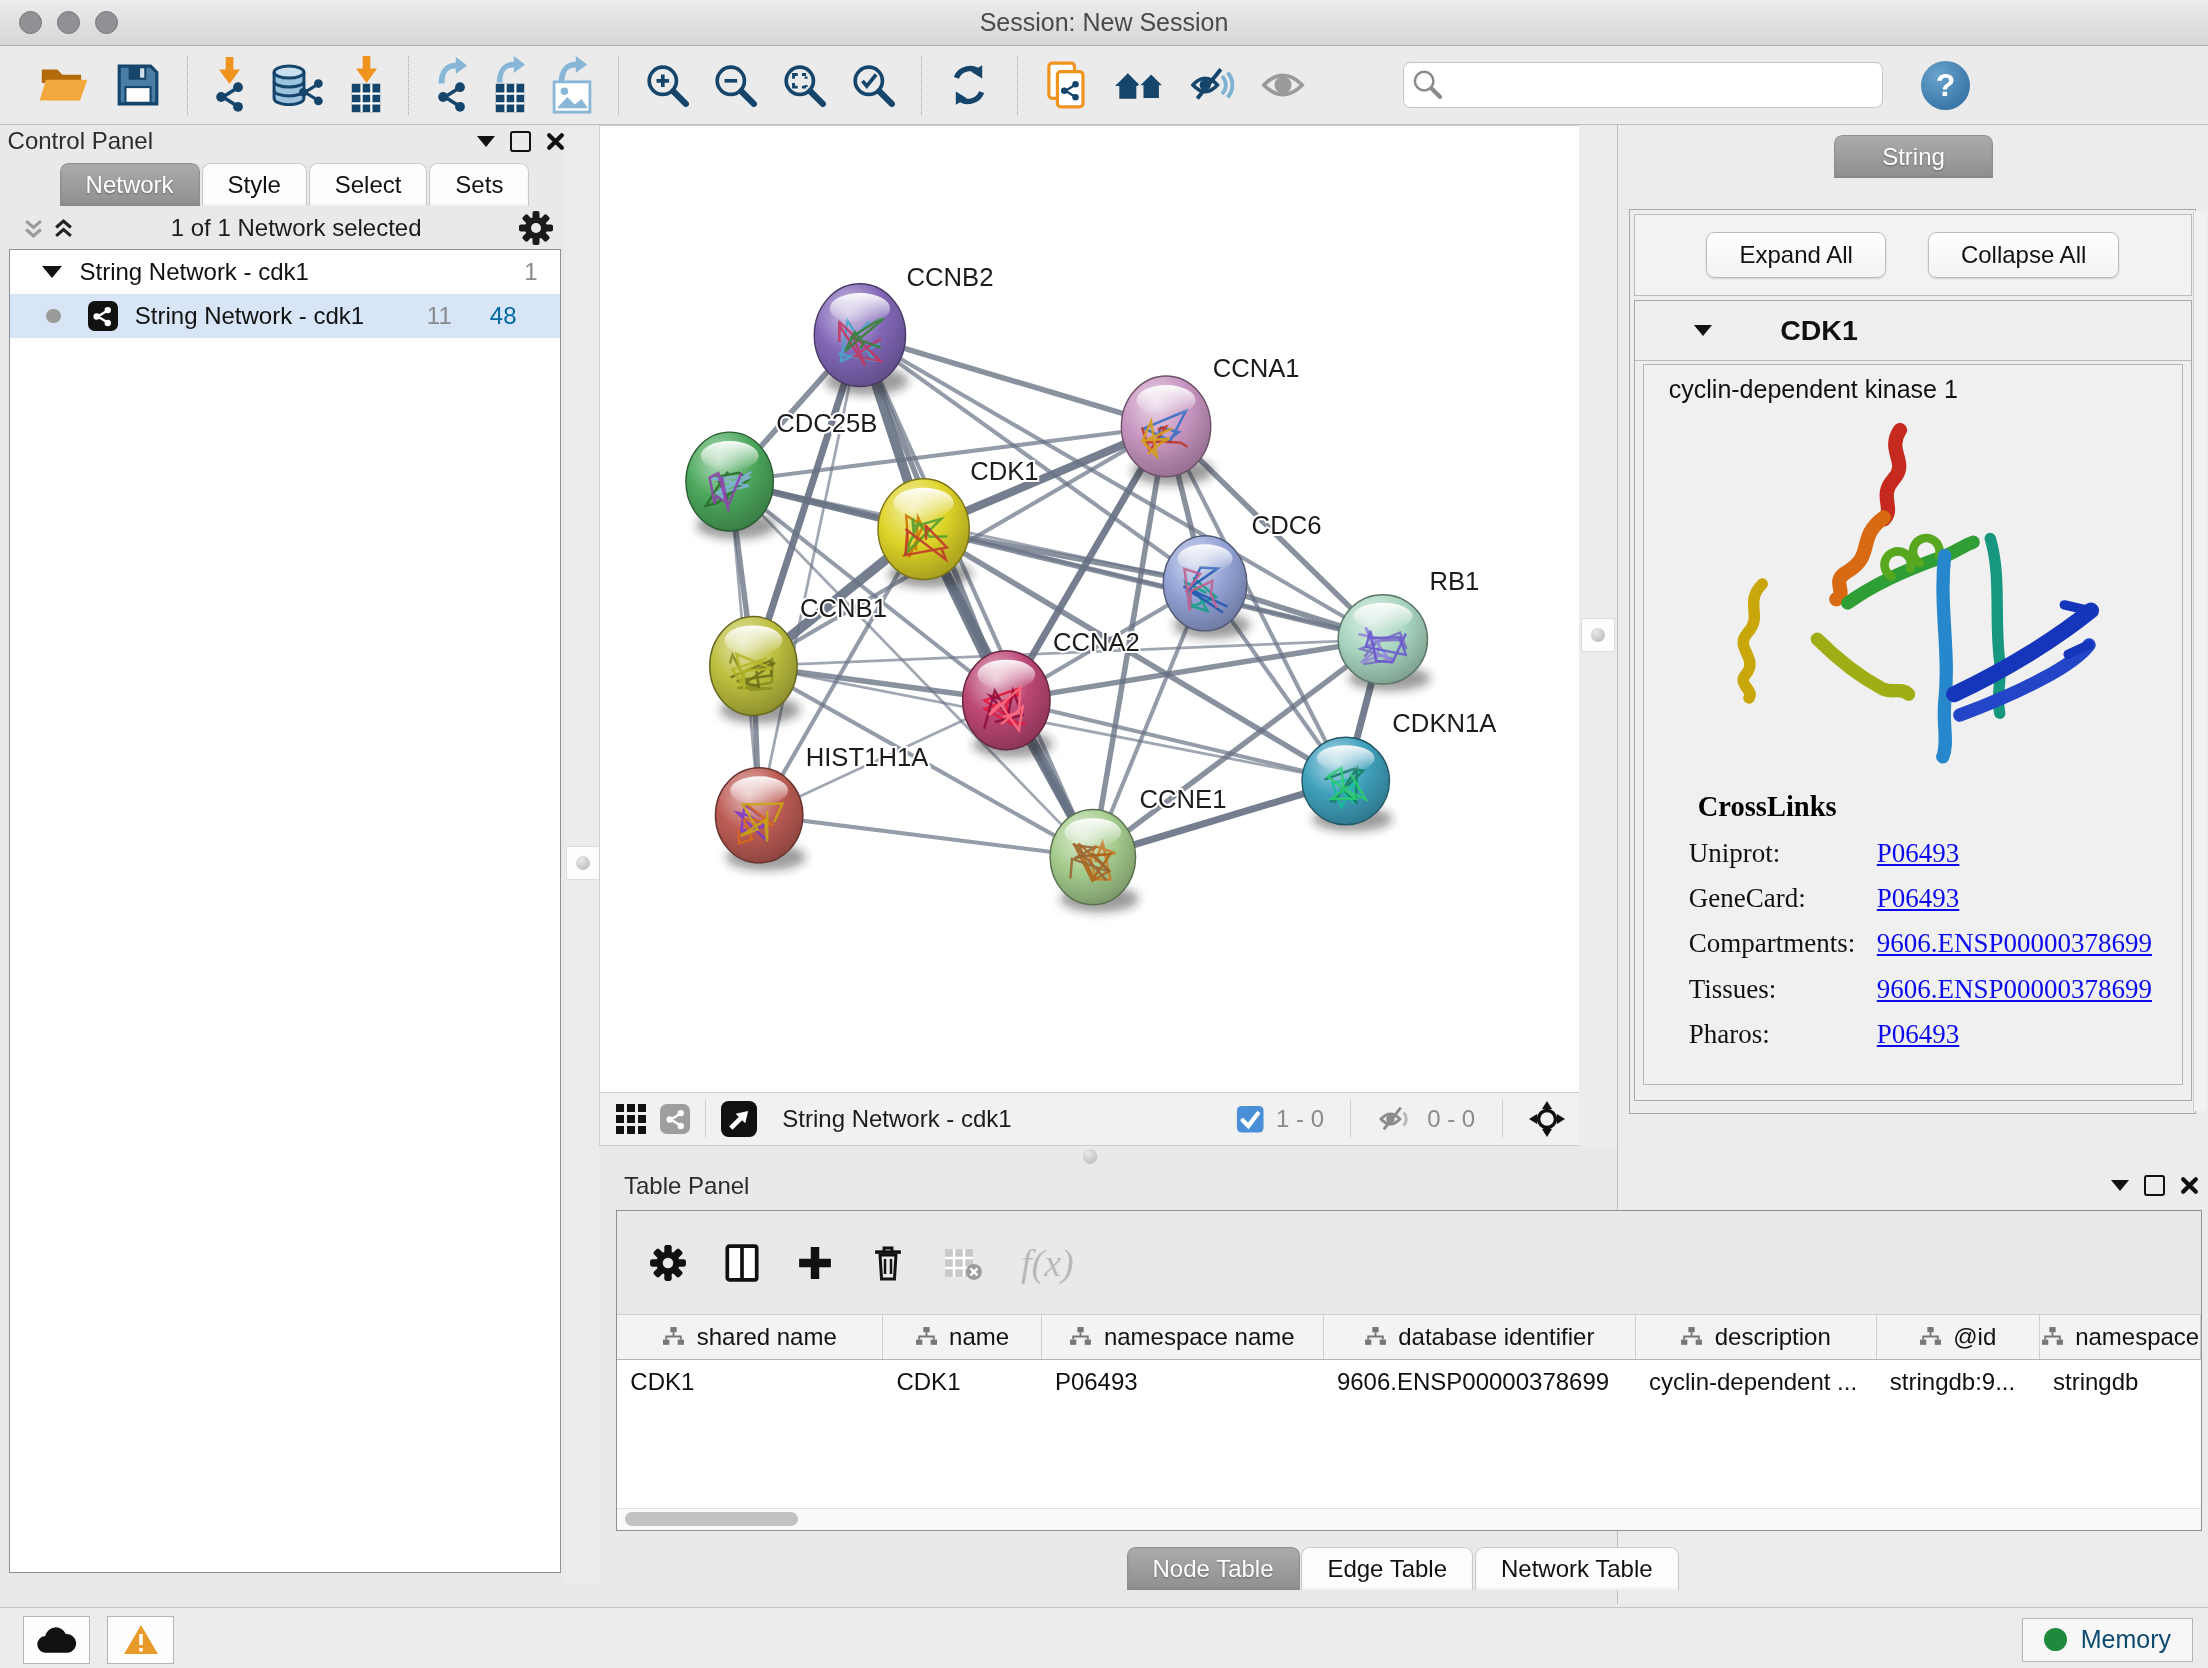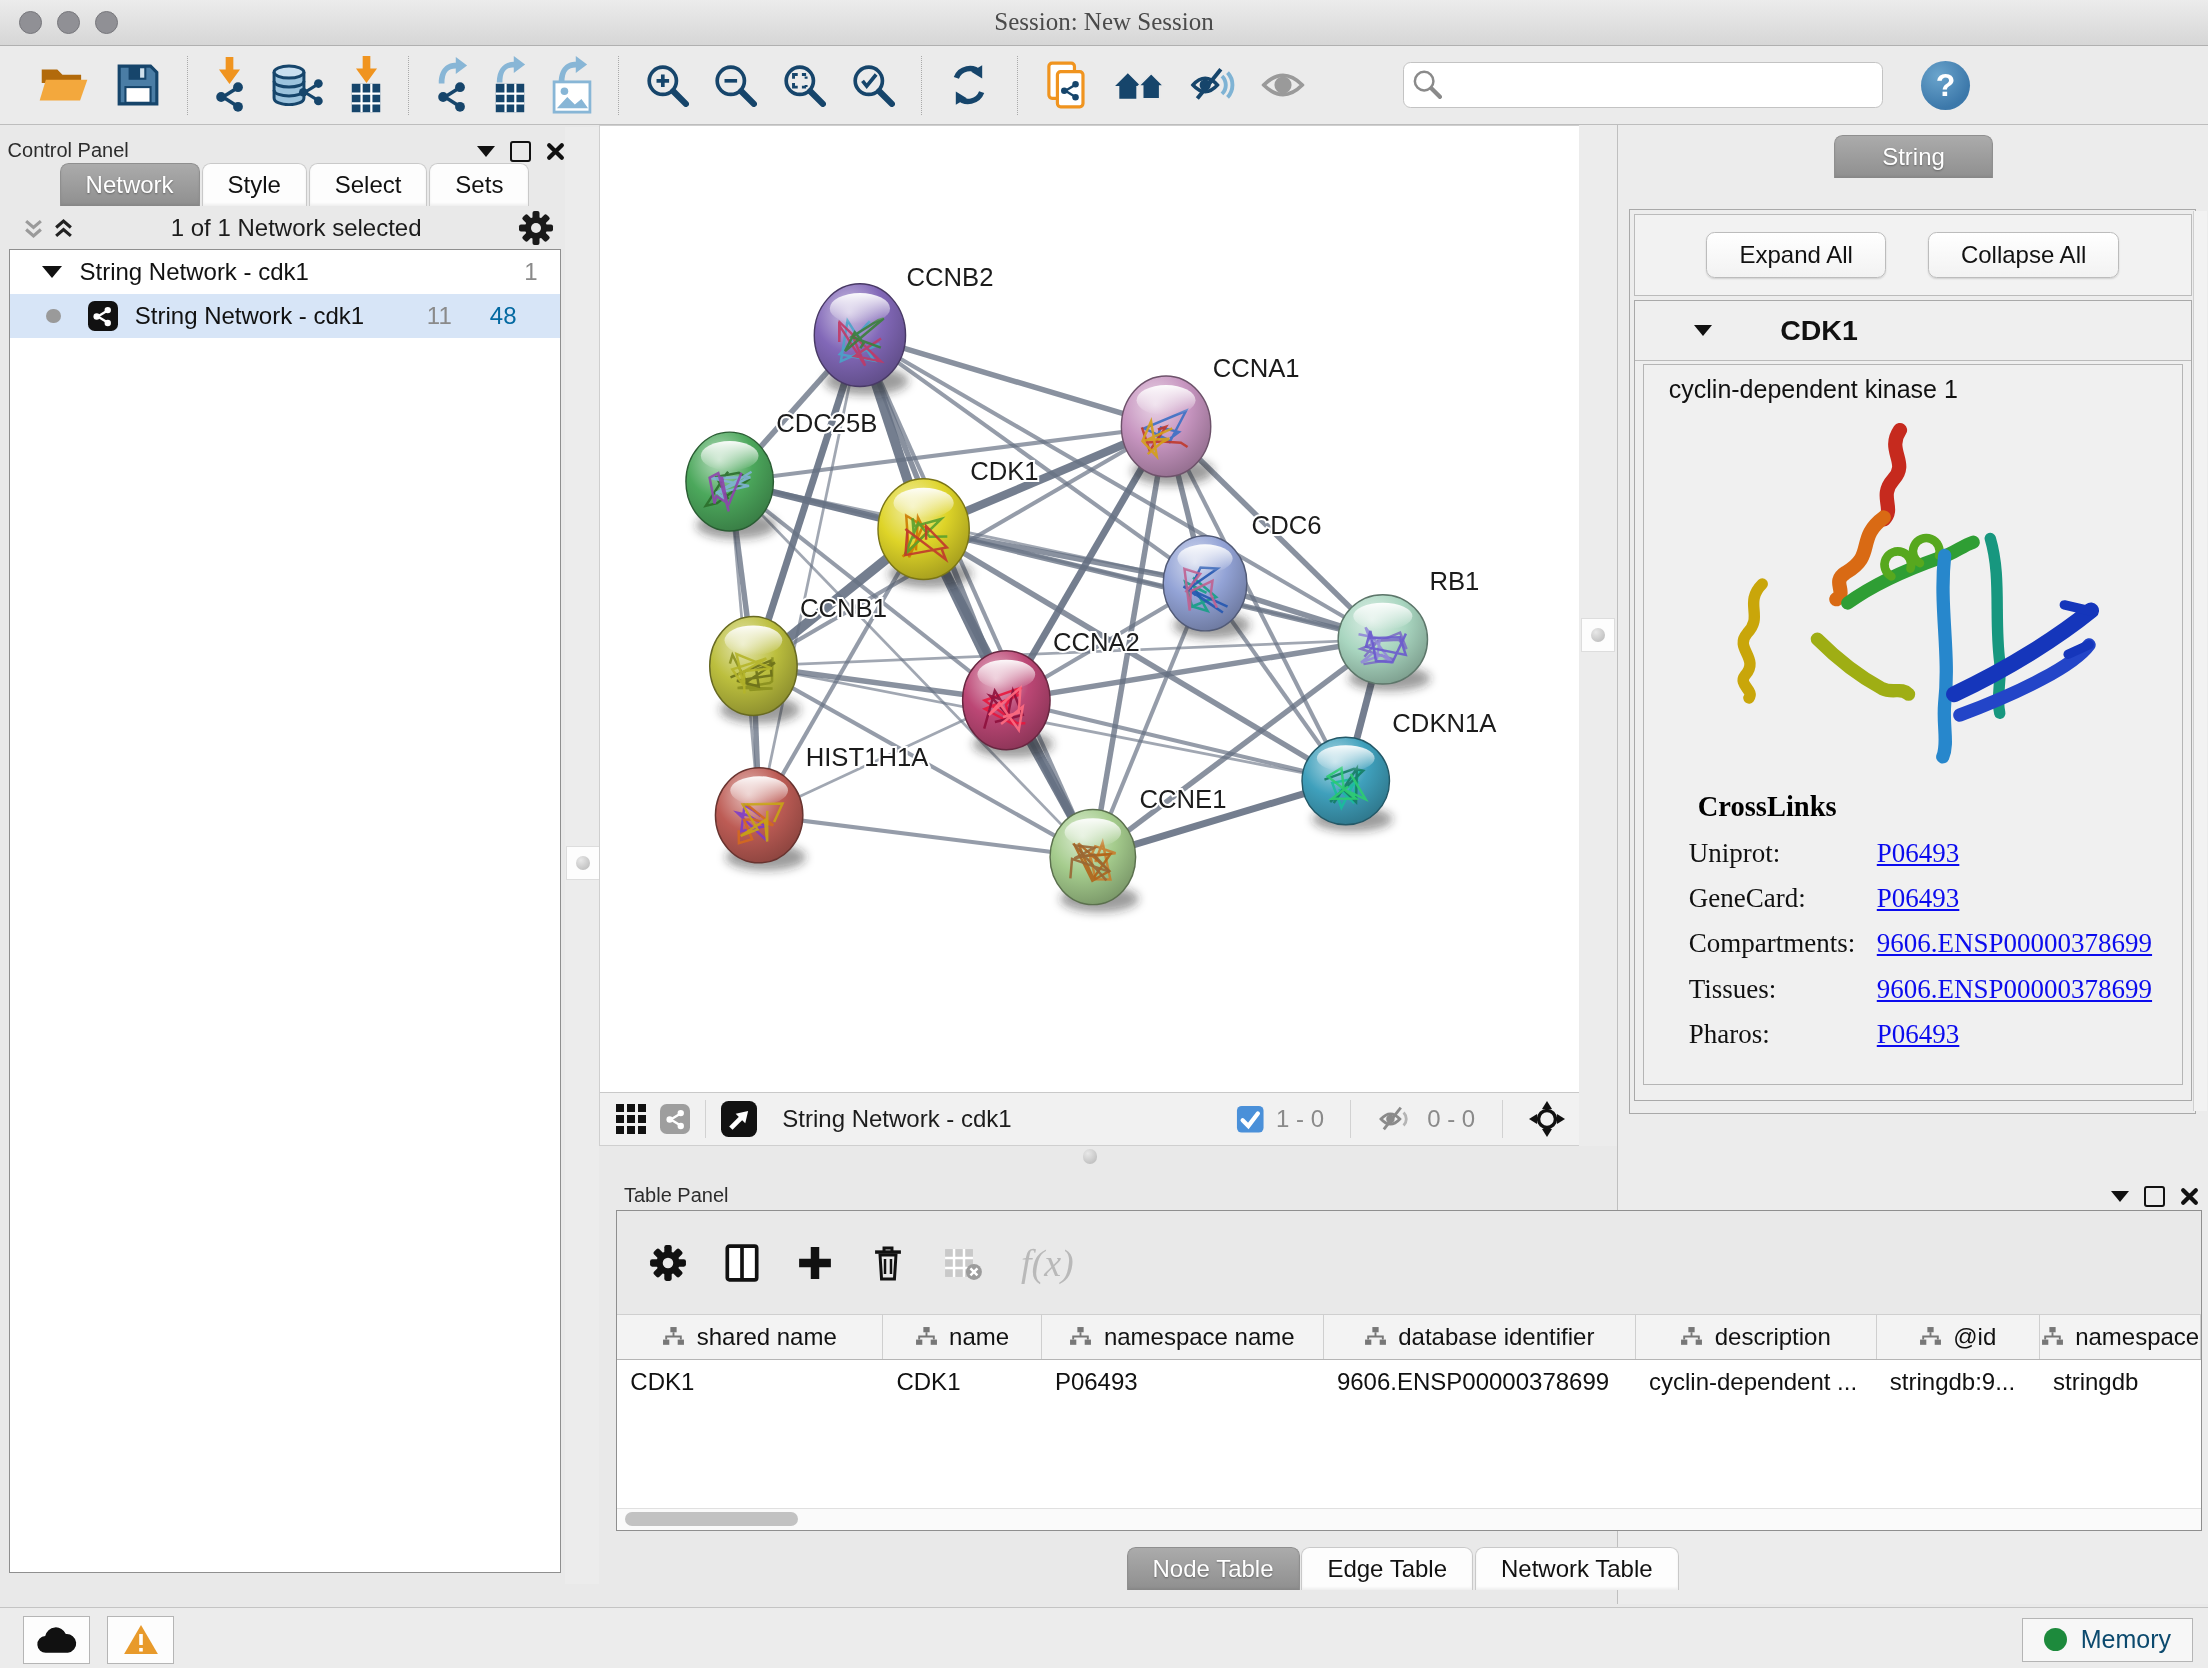--- a/index.html
+++ b/index.html
@@ -3,39 +3,39 @@
 <meta charset="utf-8">
 <style>
   html,body{margin:0;padding:0;background:#d8d8d8;}
   body{font-family:"Liberation Sans",sans-serif;-webkit-font-smoothing:antialiased;}
   .app{position:relative;width:2208px;height:1668px;background:#e9e9e9;overflow:hidden;}
   .defs{position:absolute;width:0;height:0;overflow:hidden;}
   .ic{display:block;}
 
   
   .titlebar{position:absolute;left:0;top:0;width:2208px;height:45px;
-    background:linear-gradient(#ececec,#d6d6d6);border-bottom:1px solid #b0b0b0;font-family:Liberation Serif, serif;}
+    background:linear-gradient(#ececec,#d6d6d6);border-bottom:1px solid #b0b0b0;}
   .traffic{position:absolute;left:19px;top:10.5px;display:flex;gap:15px;}
   .tl{width:21px;height:21px;border-radius:50%;background:#909095;border:1px solid #77777c;}
   .wtitle{position:absolute;left:0;right:0;top:7.6px;text-align:center;font-size:25px;color:#4a4a4a;}
 
   
   .toolbar{position:absolute;left:0;top:46px;width:2208px;height:79px;background:#ebebeb;
     border-bottom:1px solid #bdbdbd;display:flex;align-items:center;padding:0 0 0 25px;box-sizing:border-box;}
   .tbtn{background:none;border:none;padding:0;margin:0 12.4px;cursor:pointer;display:flex;align-items:center;}
   .tsep{width:0;height:59px;border-left:1.9px dotted #a9a9a9;margin:0 13.3px;}
   .searchwrap{position:relative;margin-left:auto;margin-right:38px;}
   .searchwrap .mag{position:absolute;left:9.5px;top:6.7px;color:#8a8a8a;}
   .search{width:418px;height:44px;border:1px solid #c3c3c3;border-radius:7.6px;background:#fff;
     font-size:23px;padding:0 11.4px 0 49px;outline:none;color:#333;}
   .helpbtn{width:49px;height:49px;border:none;border-radius:50%;margin-right:238px;cursor:pointer;
     background:radial-gradient(circle at 35% 30%,#6aa4cc,#3c78aa 70%);color:#fff;font-size:32px;font-weight:bold;line-height:49px;text-align:center;padding:0;}
 
   
-  .phead{display:flex;align-items:flex-end;font-size:20px;color:#2c2c2c;margin-top:12px;}
+  .phead{display:flex;align-items:center;font-size:24px;color:#2c2c2c;}
   .phead .pico{display:flex;align-items:center;gap:15px;margin-left:auto;color:#111;}
   .tri{width:0;height:0;border-left:9.5px solid transparent;border-right:9.5px solid transparent;border-top:11.4px solid #111;}
   .maxbox{width:17px;height:17px;border:2.9px solid #111;border-radius:2.9px;}
   .tabs{display:flex;}
   .tab{height:42px;line-height:42px;padding:0 25px;background:#fdfdfd;border:1px solid #c9c9c9;border-bottom:none;
     border-radius:8.6px 8.6px 0 0;font-size:24px;color:#111;margin-right:1.9px;cursor:pointer;
     box-shadow:0 -1.9px 2.9px rgba(0,0,0,.06) inset;}
   .tab.sel{background:linear-gradient(#ababab,#8f8f8f);color:#fff;border-color:#8f8f8f;text-shadow:0 1px 1.9px rgba(0,0,0,.35);}
 
   

